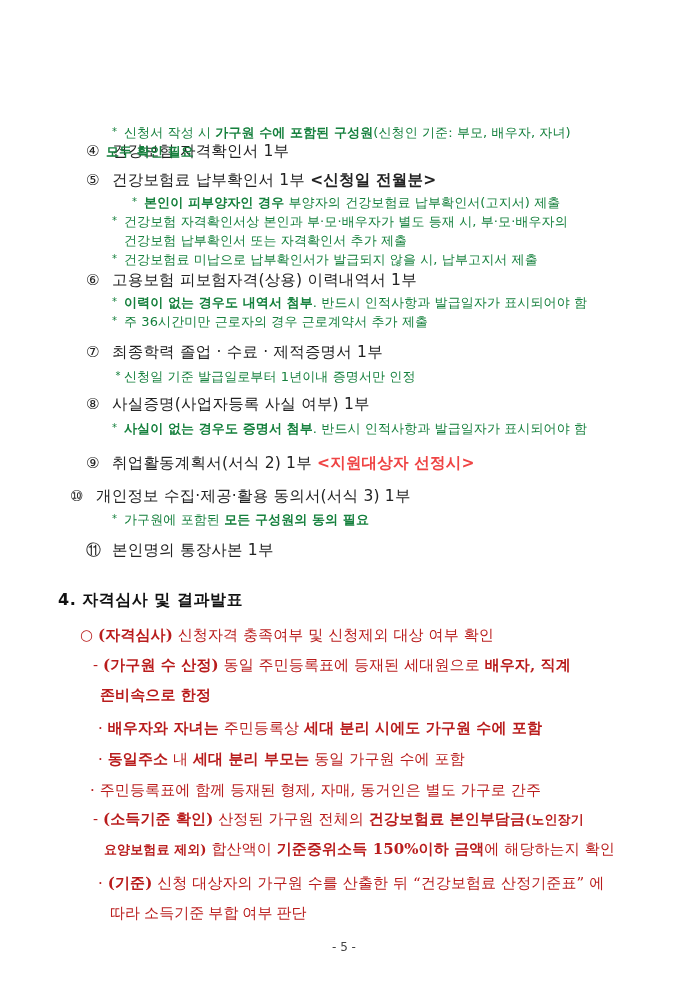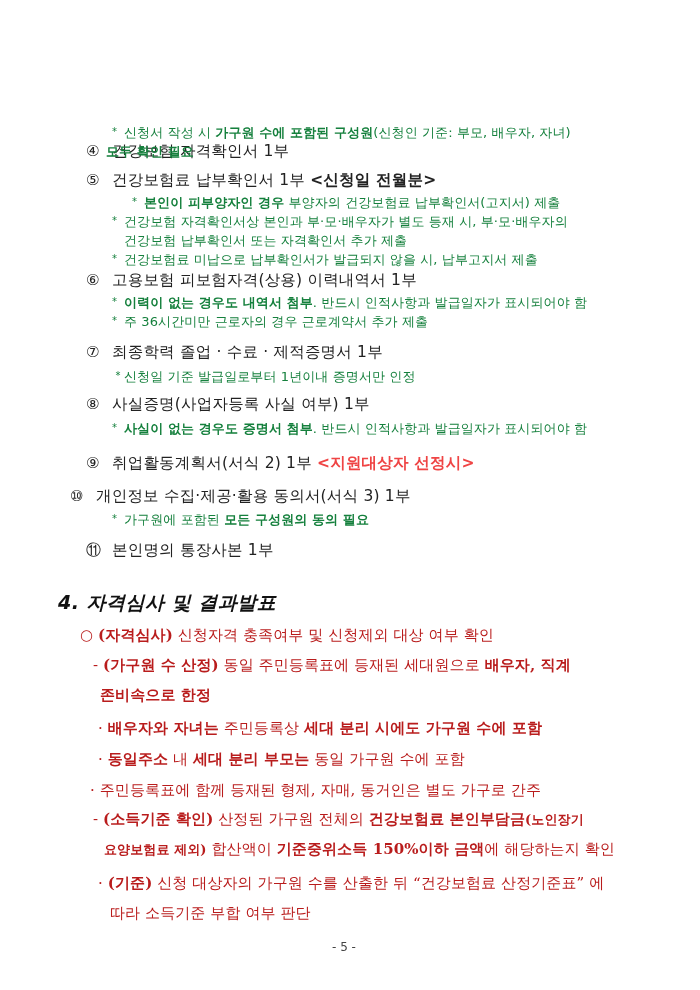--- a/index.html
+++ b/index.html
@@ -4,21 +4,21 @@
   <style>
     html, body { margin: 0; padding: 0; background: #ffffff; }
     body { width: 700px; height: 990px; position: relative; overflow: hidden; color: #222; font-family: "DejaVu Sans", "Liberation Sans", sans-serif; }
     .line { position: absolute; white-space: nowrap; }
     .item-title { font-size: 15.5px; color: #222; letter-spacing: 0.2px; }
     .note { font-size: 13px; color: #15803d; letter-spacing: 0.1px; }
     .num { display: inline-block; width: 26px; font-size: 15px; }
     .star { display: inline-block; width: 12px; font-size: 10px; vertical-align: 2px; }
     b { font-weight: bold; }
     .blue { color: #ef4444; font-weight: bold; }
-    .section-title { font-size: 19px; font-weight: bold; color: #111; letter-spacing: 0.5px; font-style: italic; }
+    .section-title { font-size: 16px; font-weight: bold; color: #111; letter-spacing: 0.5px; }
     .body-serif { font-family: "DejaVu Serif", "Liberation Serif", serif; font-size: 15px; color: #b91c1c; letter-spacing: 0.1px; }
     .small { font-size: 13px; }
     .pagenum { font-size: 12px; color: #444; }
   </style>
 </head>
 <body>
 
 <div class="line item-title" style="left:86px; top:98px;margin-top:43px;">
   <span class="num">④</span><span>건강보험 자격확인서 1부</span>
 </div>
@@ -117,17 +117,17 @@
   <b>(소득기준 확인)</b><span> 산정된 가구원 전체의 </span><b>건강보험료 본인부담금</b><b class="small">(노인장기</b>
 </div>
 <div class="line body-serif" style="left:104px; top:840px;">
   <b class="small">요양보험료 제외)</b><span> 합산액이 </span><b>기준중위소득 150%이하 금액</b><span>에 해당하는지 확인</span>
 </div>
 
 <div class="line body-serif" style="left:98px; top:874px;">
   <span>·</span>
   <b>(기준)</b><span> 신청 대상자의 가구원 수를 산출한 뒤  “건강보험료 산정기준표” 에</span>
 </div>
-<div class="line body-serif" style="left:110px; top:904px;">
+<div class="line body-serif" style="left:110px; top:904px;font-family:Liberation Serif, serif;">
   <span>따라 소득기준 부합 여부 판단</span>
 </div>
 
 <div class="line pagenum" style="left:332px; top:940px;">- 5 -</div>
 
 </body></html>

